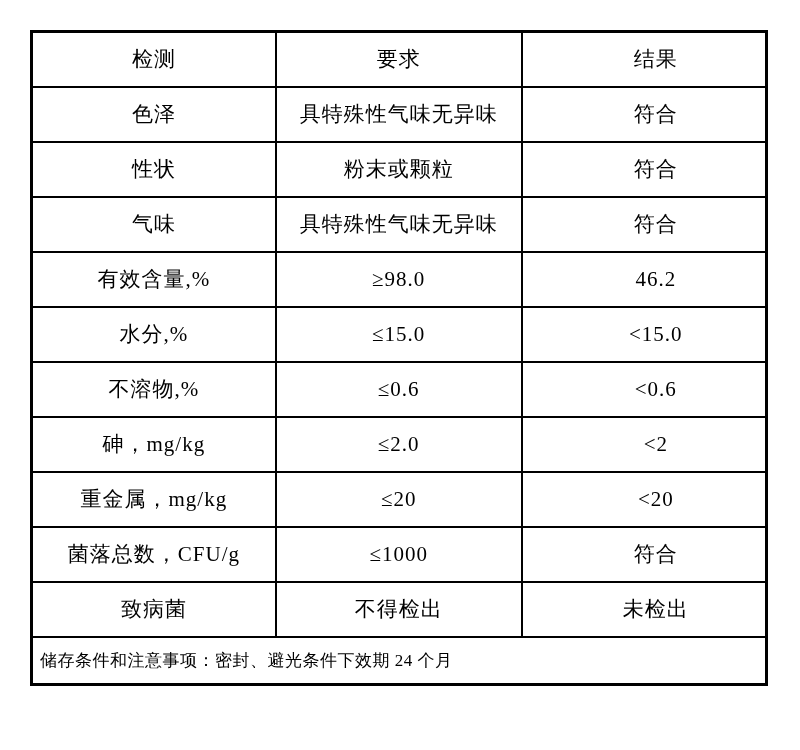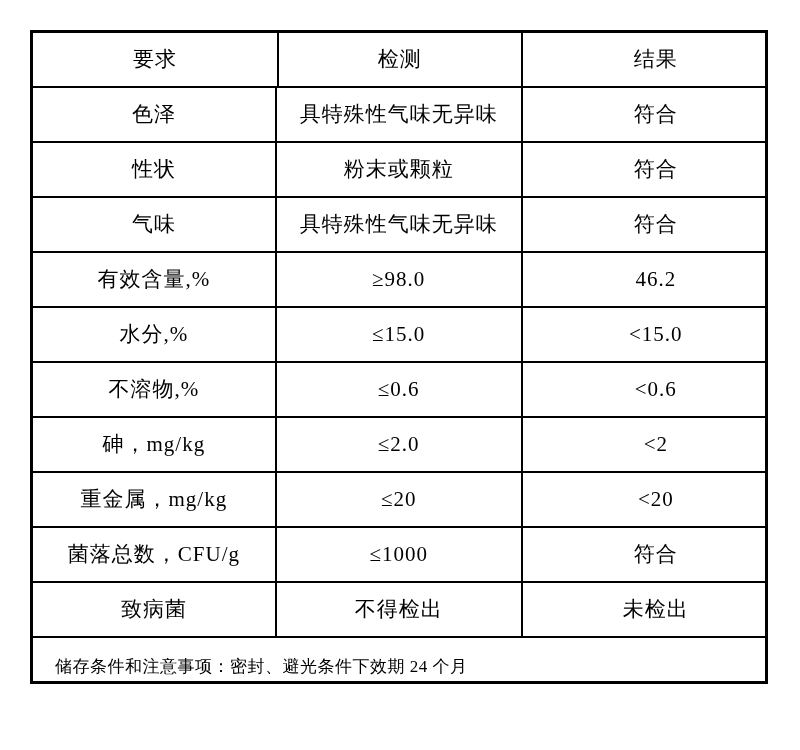--- a/index.html
+++ b/index.html
@@ -43,38 +43,37 @@
     line-height: 1;
     letter-spacing: 1px;
     white-space: nowrap;
   }
   .col1 { width: 33.3%; }
   .col2 { width: 33.6%; }
   .col3 { width: 33.1%; border-right: none; padding-left: 24px; }
   .footer-row {
     display: flex;
     align-items: center;
-    height: 29px;
+    height: 45px;
     box-sizing: border-box;
-    padding-left: 22px;
+    padding-left: 7px;
     font-size: 17px;
     letter-spacing: 0.5px;
     white-space: nowrap;
-    margin-top: 14px;
   }
 </style>
 </head>
 <body>
 
 <div class="page">
   <div class="tbl">
 
     <div class="row">
+      <div class="cell col1">检测</div>
       <div class="cell col2">要求</div>
-      <div class="cell col1">检测</div>
       <div class="cell col3">结果</div>
     </div>
 
     <div id="table-body">
   <div class="row">
     <div class="cell col1">色泽</div>
     <div class="cell col2">具特殊性气味无异味</div>
     <div class="cell col3">符合</div>
   </div>
 

